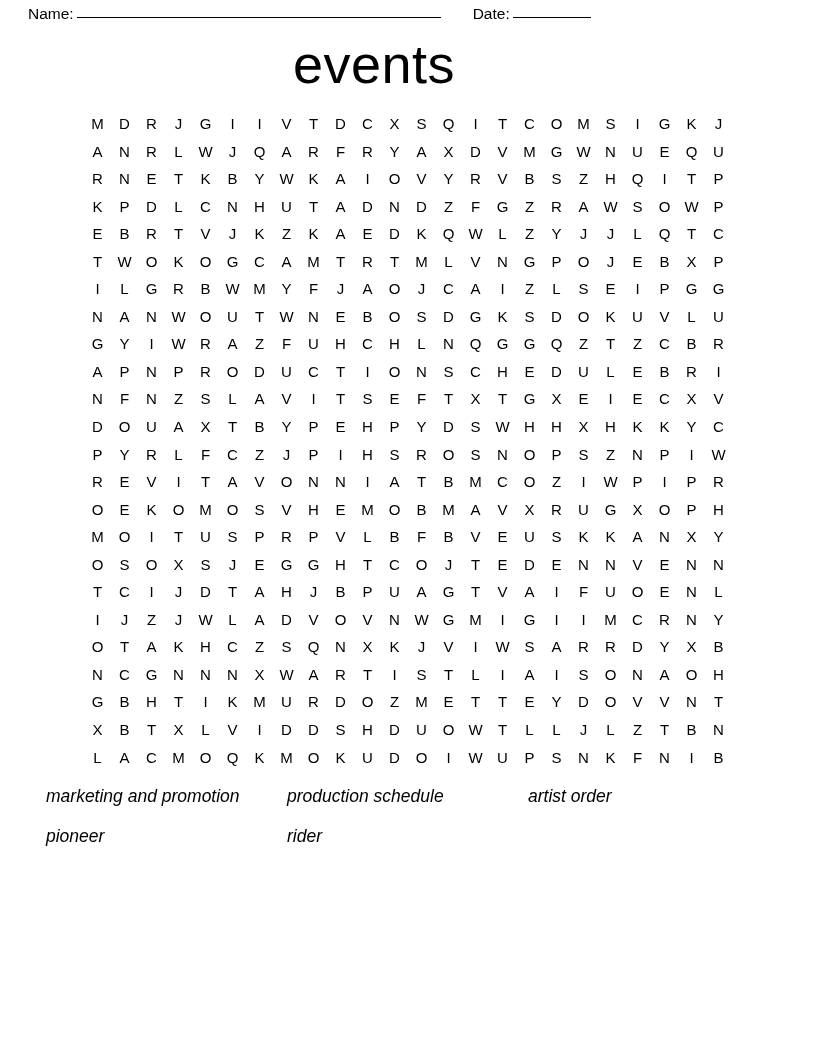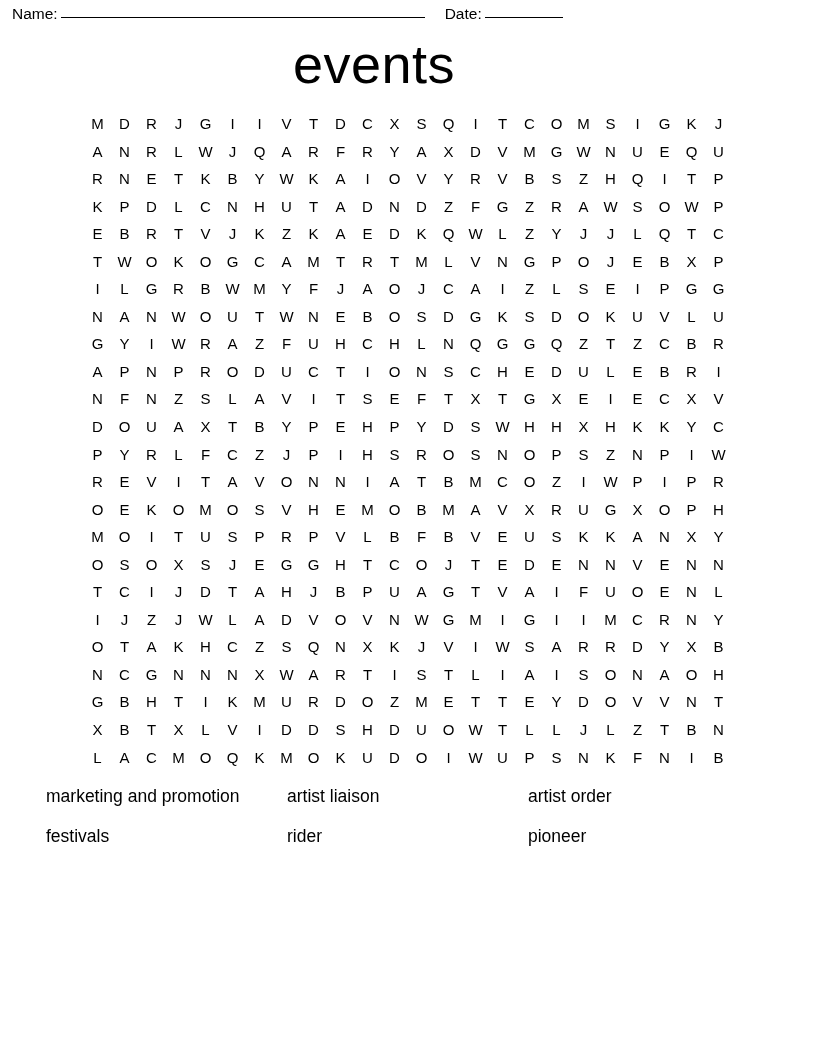--- a/index.html
+++ b/index.html
@@ -19,21 +19,21 @@
 
   
   .header {
     position: absolute;
     top: 0px;
     left: 0px;
     width: 816px;
     height: 28px;
     display: flex;
     align-items: center;
-    padding-left: 12px;
+    padding-left: 28px;
     box-sizing: border-box;
     font-size: 15.5px;
   }
   .field {
     display: flex;
     align-items: baseline;
     white-space: nowrap;
   }
   .field-label {
     font-size: 15.5px;
@@ -42,21 +42,21 @@
   .field-rule {
     display: inline-block;
     border-bottom: 1px solid #000;
     height: 0;
     margin-left: 3px;
     position: relative;
     top: -1px;
   }
   .name-rule { width: 364px; }
   .date-rule { width: 78px; }
-  .field-date { margin-left: 20px; }
+  .field-date { margin-left: 32px; }
 
   
   .puzzle-title {
     position: absolute;
     top: 36px;
     left: 0;
     width: 748px;
     text-align: center;
     font-size: 54px;
     font-weight: normal;
@@ -97,20 +97,21 @@
     display: flex;
     flex-wrap: wrap;
   }
   .word-item {
     width: 241px;
     height: 40px;
     font-size: 17.5px;
     line-height: 40px;
     white-space: nowrap;
     color: #000;
+    font-style: italic;
   }
 </style>
 </head>
 <body>
 
 <div class="header">
   <span class="field">
     <span class="field-label">Name:</span>
     <span class="field-rule name-rule"></span>
   </span>
@@ -744,18 +745,17 @@
       <span class="grid-cell">K</span>
       <span class="grid-cell">F</span>
       <span class="grid-cell">N</span>
       <span class="grid-cell">I</span>
       <span class="grid-cell">B</span>
     </div>
   </div>
 
 <div class="word-list">
     <div class="word-item">marketing and promotion</div>
-    <div class="word-item">artist liaison</div>
+    <div class="word-item">production schedule</div>
     <div class="word-item">artist order</div>
-    <div class="word-item">festivals</div>
+    <div class="word-item">pioneer</div>
     <div class="word-item">rider</div>
-    <div class="word-item">pioneer</div>
   </div>
 
 </body></html>

